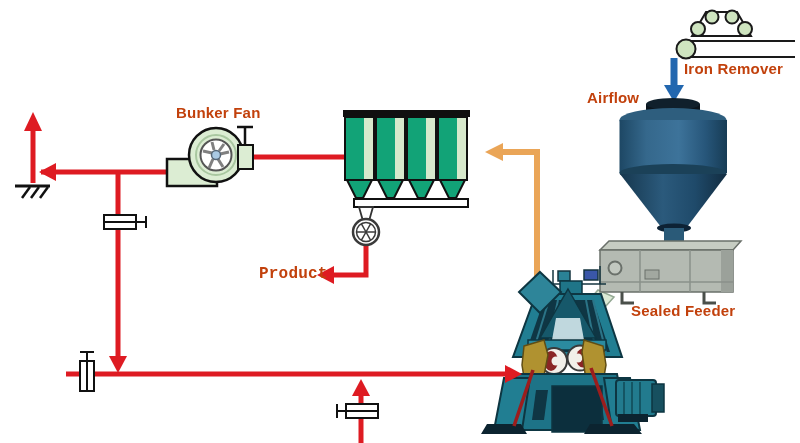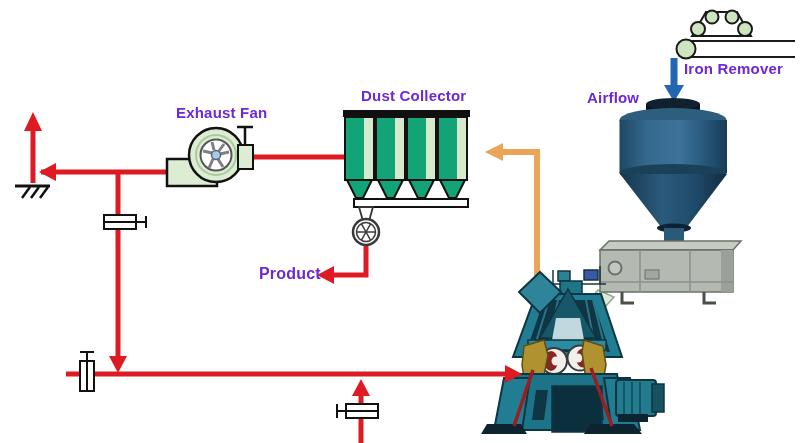--- a/index.html
+++ b/index.html
@@ -1,21 +1,21 @@
 <!DOCTYPE html>
 <html><head>
 <meta charset="utf-8">
 <style>
   html,body{margin:0;padding:0;background:#fff;}
   .stage{position:relative;width:800px;height:443px;background:#fff;overflow:hidden;
          font-family:"Liberation Sans",sans-serif;}
   .stage svg{position:absolute;left:0;top:0;}
-  .lbl{position:absolute;font-weight:bold;font-size:15px;color:#6d28d9;white-space:nowrap;
+  .lbl{position:absolute;font-weight:bold;font-size:15px;color:#c2410c;white-space:nowrap;
        letter-spacing:.2px;}
-  .lbl-lg{font-size:16px;}
+  .lbl-lg{font-size:16px;font-family:Liberation Mono, monospace;}
 </style>
 </head>
 <body>
 
 <div class="stage">
 <svg width="800" height="443" viewBox="0 0 800 443">
   <defs>
     <linearGradient id="bunkerBody" x1="0" y1="0" x2="1" y2="0">
       <stop offset="0" stop-color="#1d4764"></stop>
           <stop offset="0.25" stop-color="#35688c"></stop>
@@ -216,18 +216,18 @@
       <line x1="366" y1="232" x2="375.5" y2="232"></line>
       <line x1="366" y1="232" x2="356.5" y2="232"></line>
       <line x1="366" y1="232" x2="370.7" y2="223.7"></line>
       <line x1="366" y1="232" x2="361.3" y2="240.3"></line>
       <line x1="366" y1="232" x2="361.3" y2="223.7"></line>
       <line x1="366" y1="232" x2="370.7" y2="240.3"></line>
     </g>
   </g>
 </svg>
 
-<div class="lbl" style="left:176px;top:104px">Exhaust Fan</div>
-<div class="lbl" style="left:361px;top:87px">Dust Collector</div>
+<div class="lbl" style="left:176px;top:104px">Bunker Fan</div>
 <div class="lbl" style="left:587px;top:89px">Airflow</div>
 <div class="lbl" style="left:684px;top:60px">Iron Remover</div>
+<div class="lbl" style="left:631px;top:302px">Sealed Feeder</div>
 <div class="lbl lbl-lg" style="left:259px;top:265px">Product</div>
 </div>
 
 </body></html>

